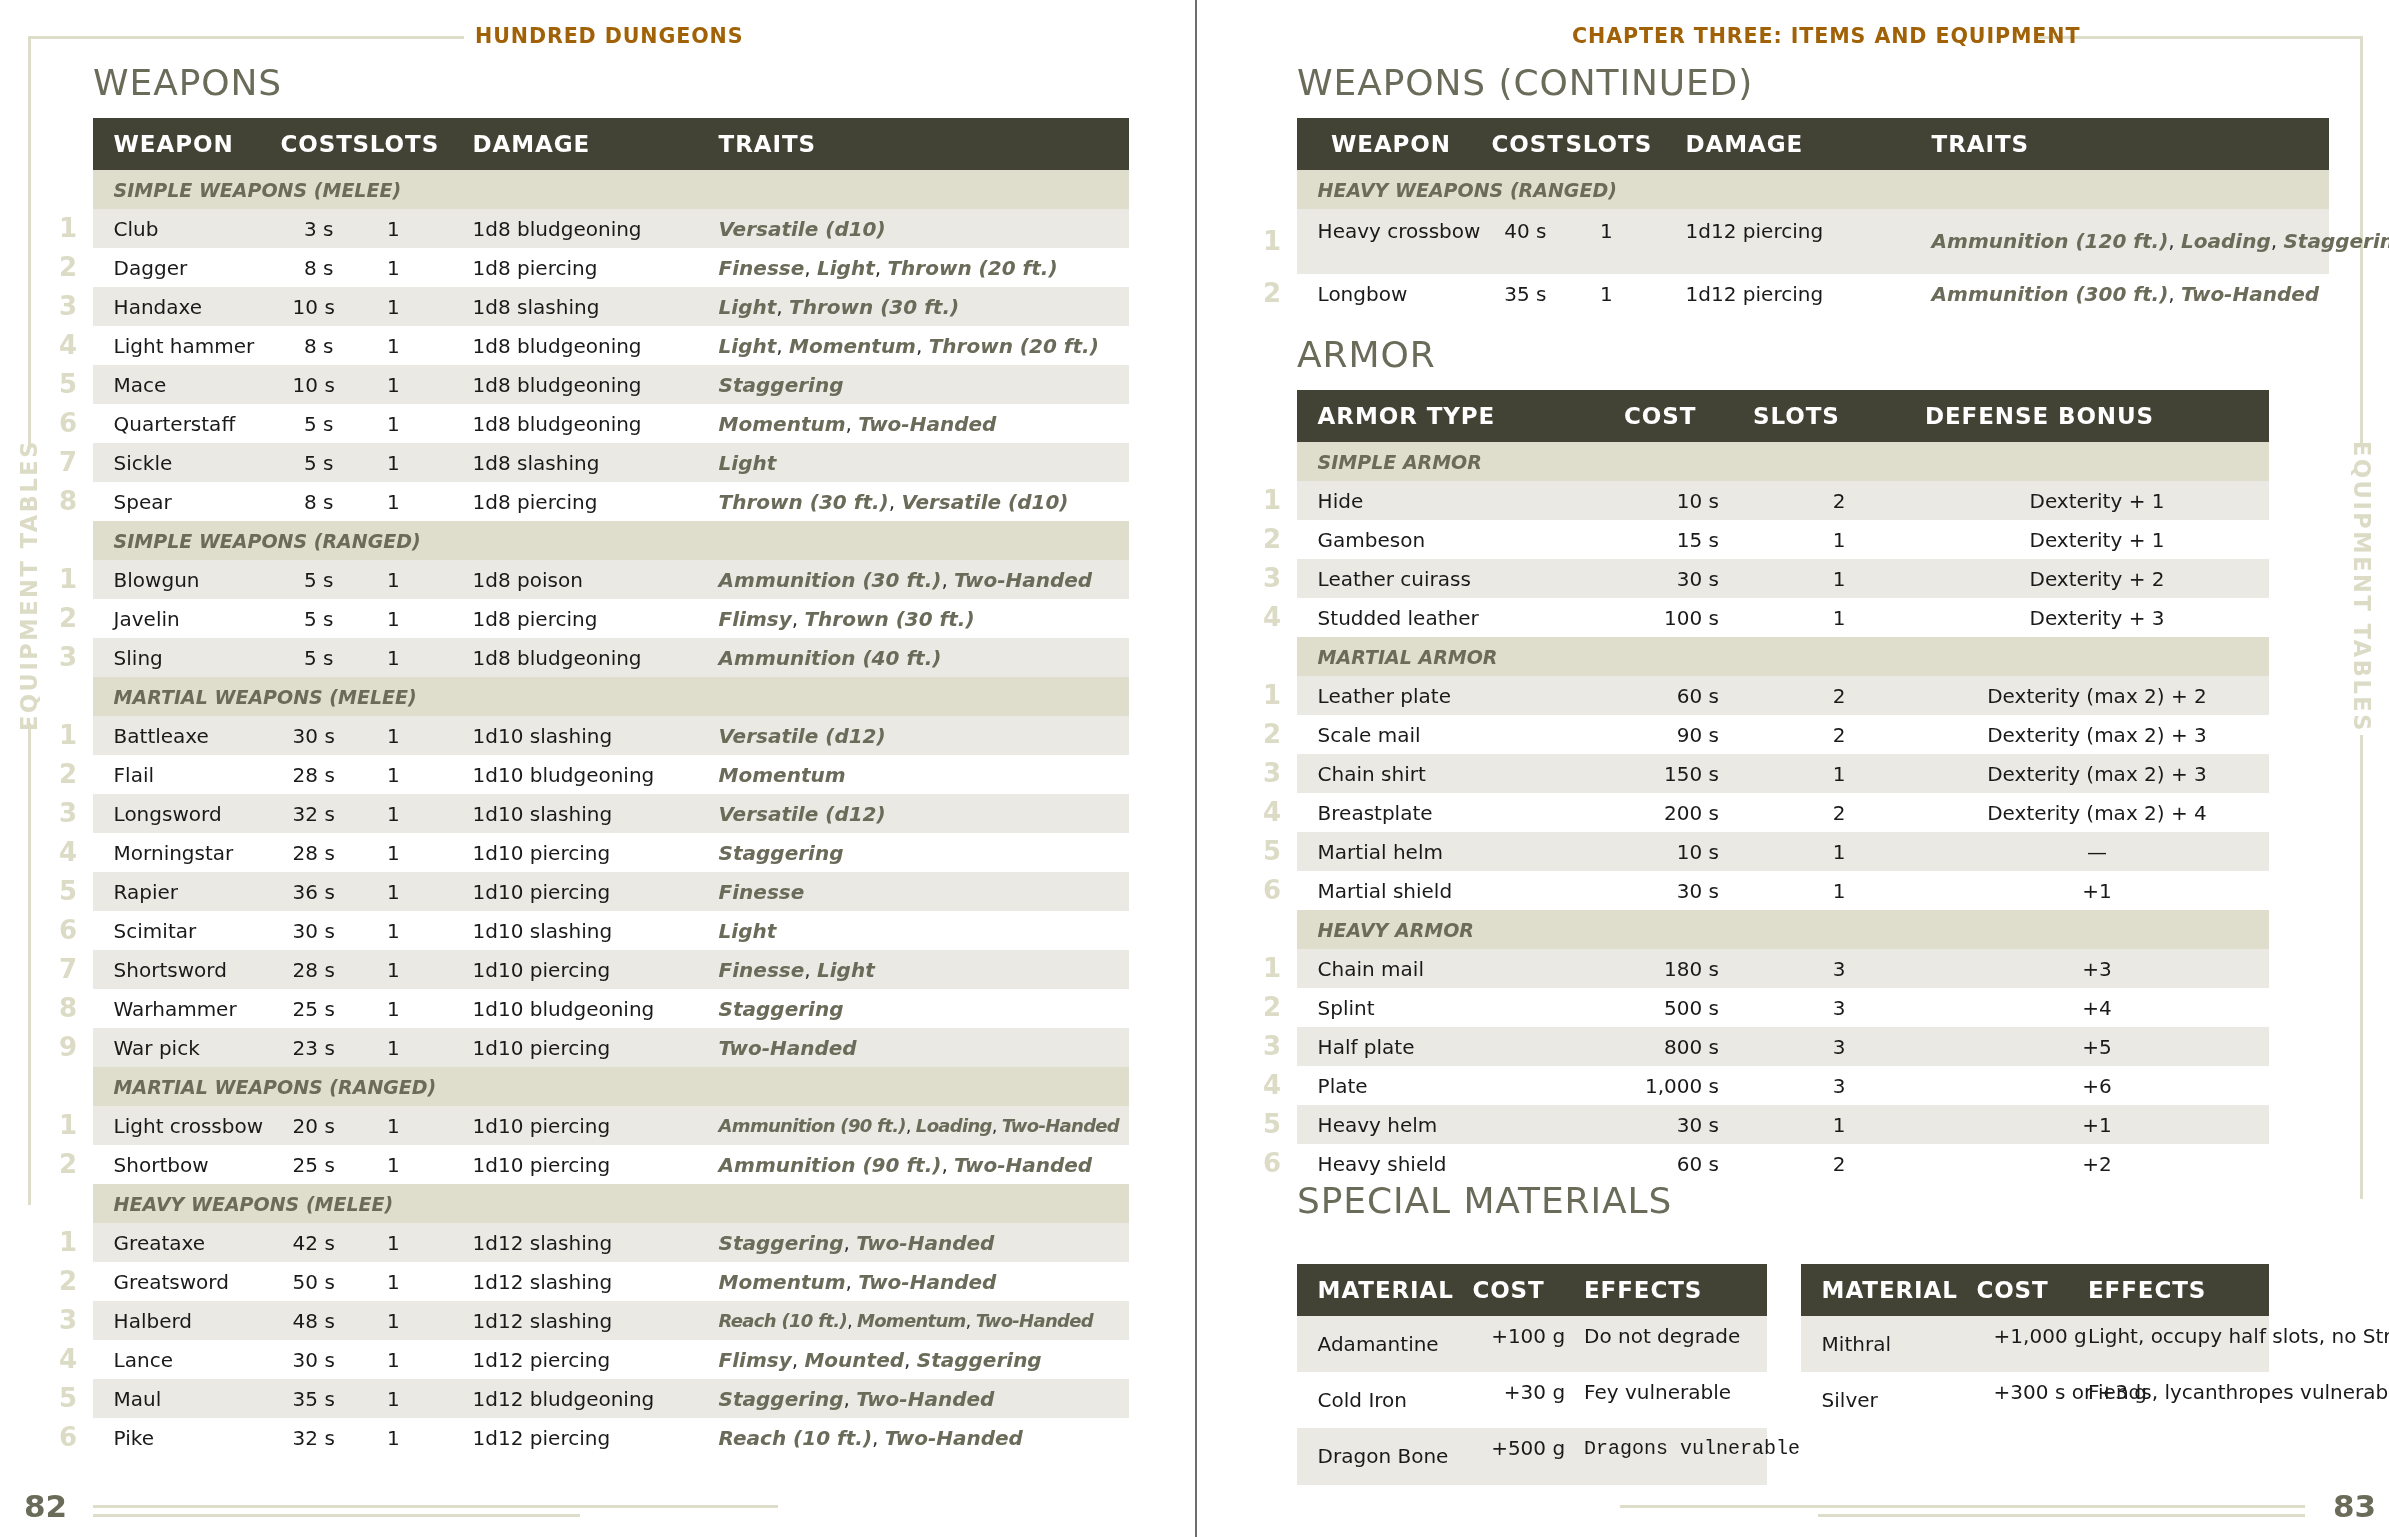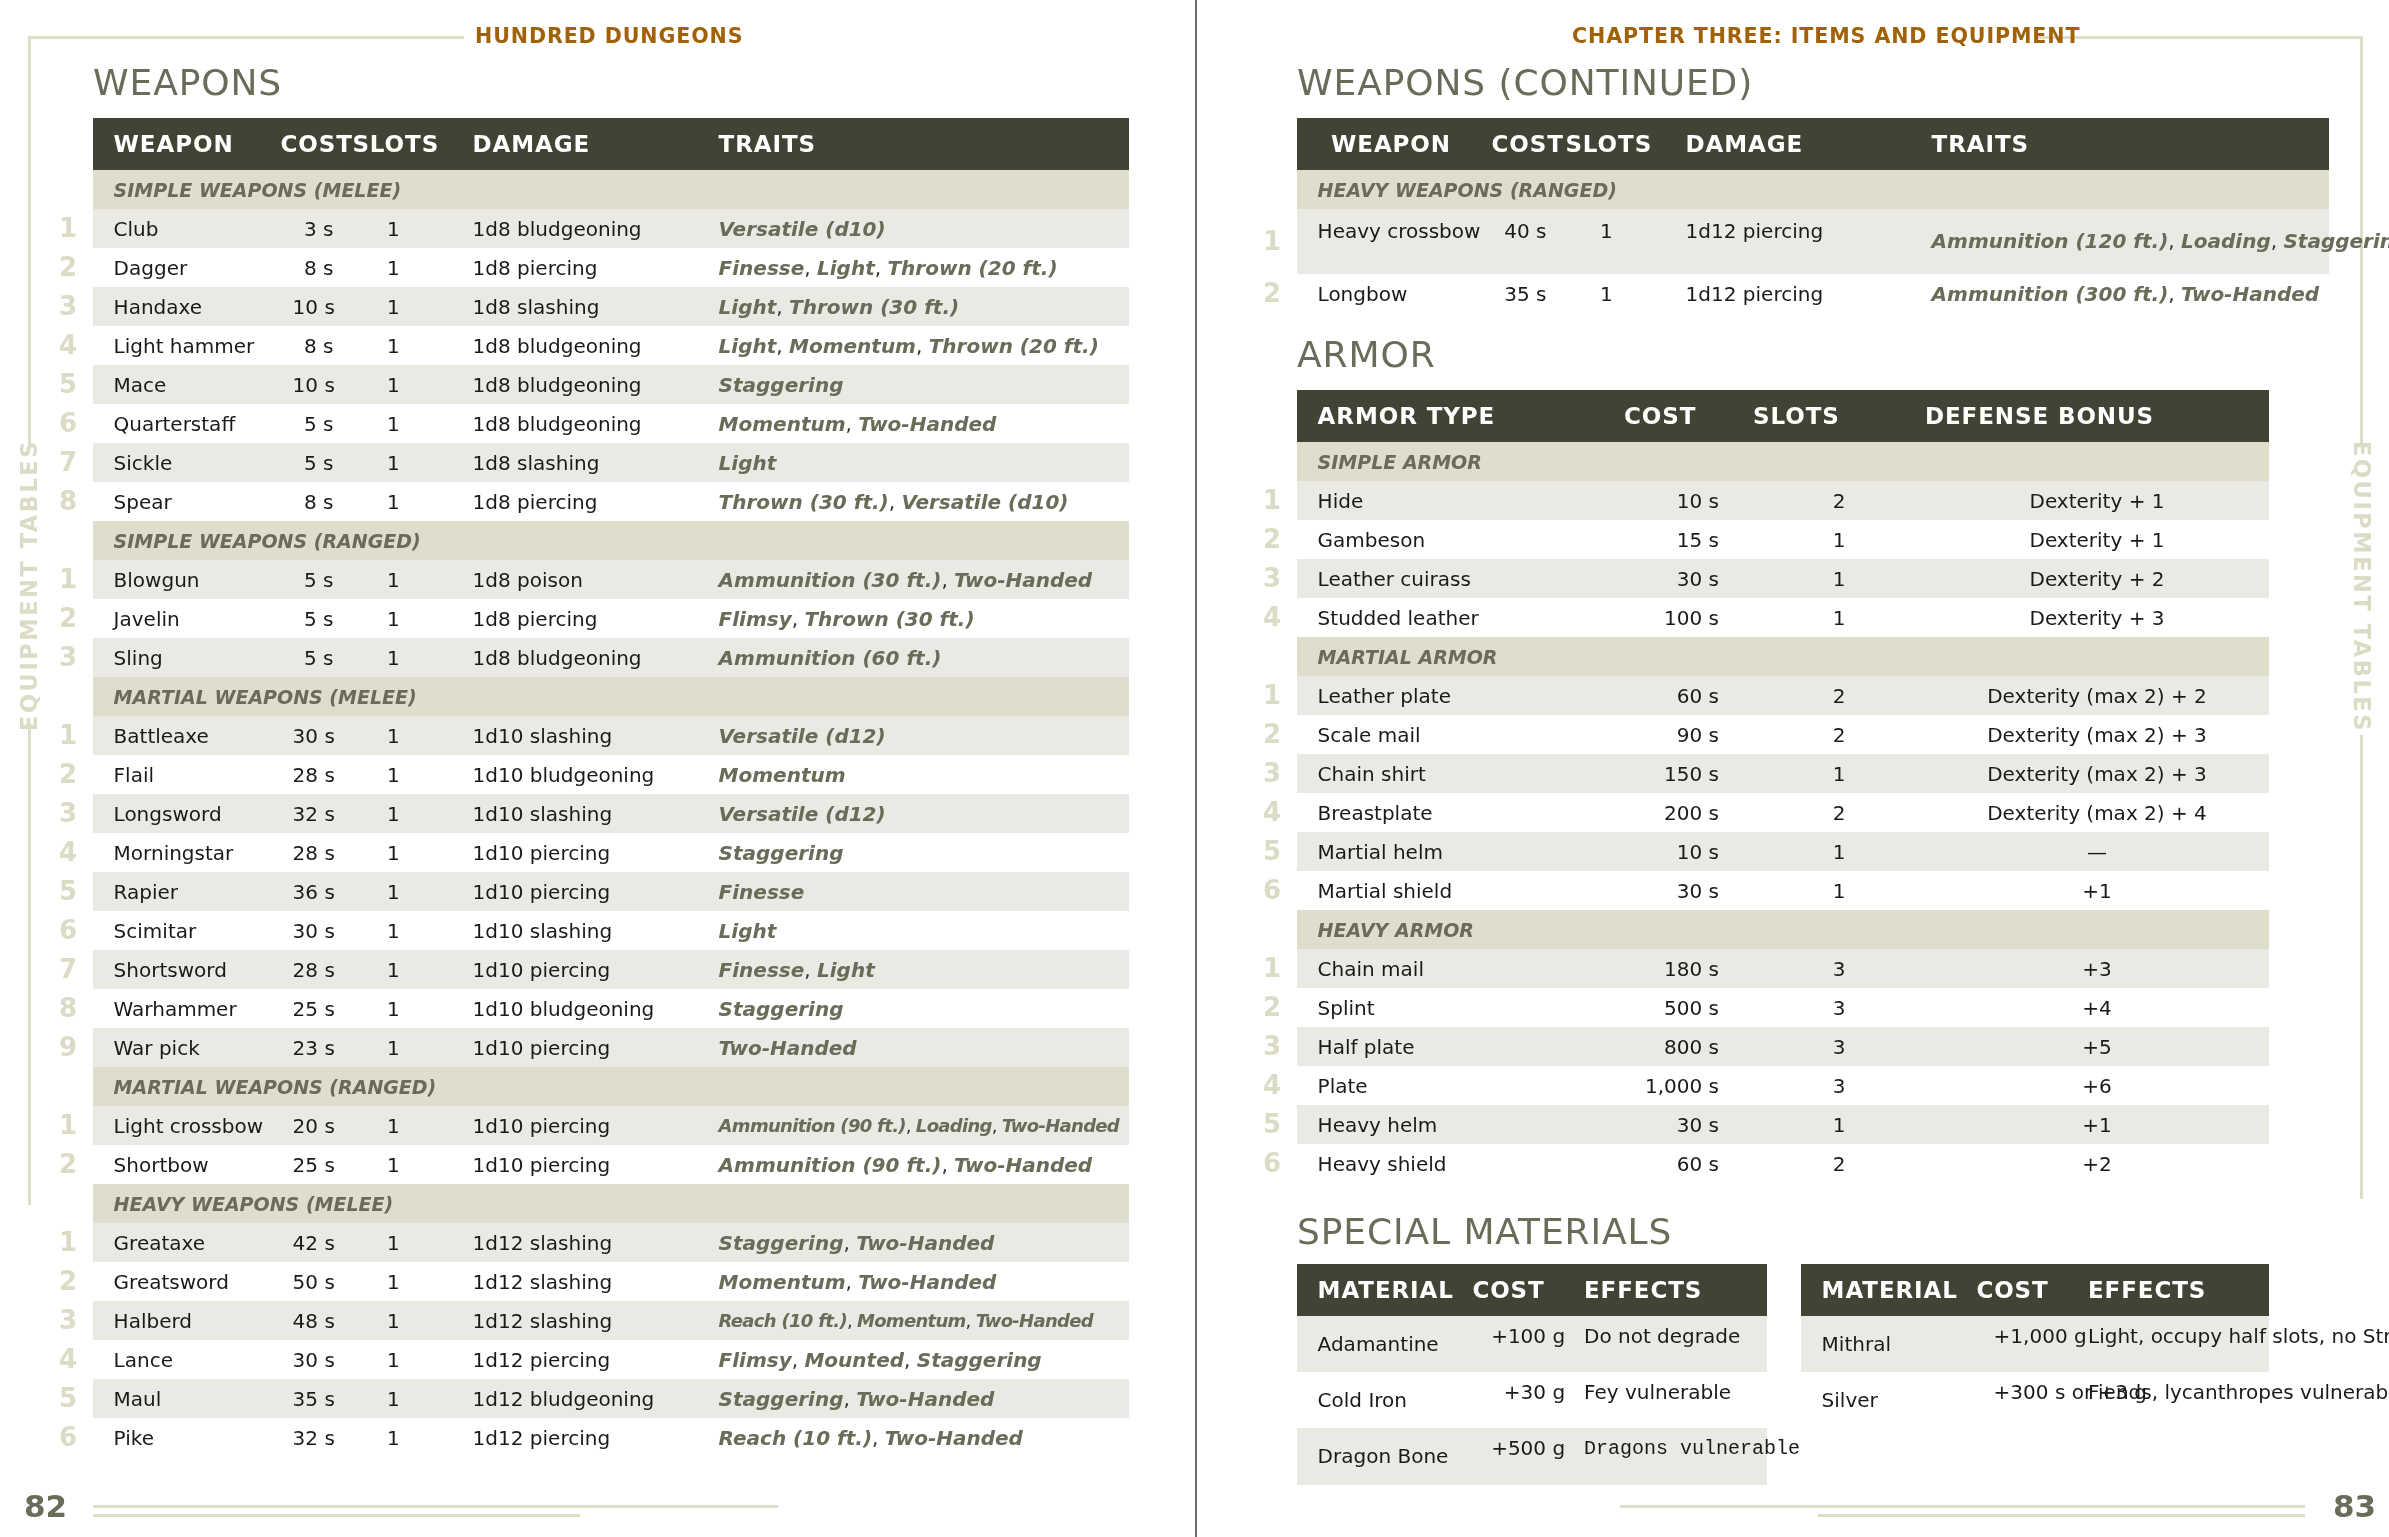--- a/index.html
+++ b/index.html
@@ -48,21 +48,21 @@
 <div class="running-head" style="left:1572px;">CHAPTER THREE: ITEMS AND EQUIPMENT</div>
 
 <div class="gutter"></div>
 
 <div class="side-tab" style="left:29px;top:585px;transform:translate(-50%,-50%) rotate(-90deg);">EQUIPMENT TABLES</div>
 <div class="side-tab" style="left:2362px;top:587px;transform:translate(-50%,-50%) rotate(90deg);">EQUIPMENT TABLES</div>
 
 <div class="h1" style="left:93px;top:62px;">WEAPONS</div>
 <div class="h1" style="left:1297px;top:62px;">WEAPONS (CONTINUED)</div>
 <div class="h1" style="left:1297px;top:334px;">ARMOR</div>
-<div class="h1" style="left:1297px;top:1211px;">SPECIAL MATERIALS</div>
+<div class="h1" style="left:1297px;top:1180px;">SPECIAL MATERIALS</div>
 
 <table class="t" id="tbl-weapons-left" style="left:93px;top:118px;width:1036px;">
   <colgroup>
       <col style="width:179px">
       <col style="width:77px">
       <col style="width:103px">
       <col style="width:246px">
       <col>
     </colgroup>
   <thead>
@@ -149,21 +149,21 @@
         <td class="c-right" style="padding-right:15.5px">5 s</td>
         <td style="padding-left:38px">1</td>
         <td>1d8 piercing</td>
         <td><span class="trait">Flimsy</span><span class="sep">, </span><span class="trait">Thrown (30 ft.)</span></td>
       </tr>
       <tr class="odd">
         <td class="num"><span class="rownum">3</span><span>Sling</span></td>
         <td class="c-right" style="padding-right:15.5px">5 s</td>
         <td style="padding-left:38px">1</td>
         <td>1d8 bludgeoning</td>
-        <td><span class="trait">Ammunition (60 ft.)</span></td>
+        <td><span class="trait">Ammunition (40 ft.)</span></td>
       </tr>
       <tr class="sec">
         <td colspan="5">MARTIAL WEAPONS (MELEE)</td>
       </tr>
       <tr class="odd">
         <td class="num"><span class="rownum">1</span><span>Battleaxe</span></td>
         <td class="c-right" style="padding-right:15.5px">30 s</td>
         <td style="padding-left:38px">1</td>
         <td>1d10 slashing</td>
         <td><span class="trait">Versatile (d12)</span></td>

